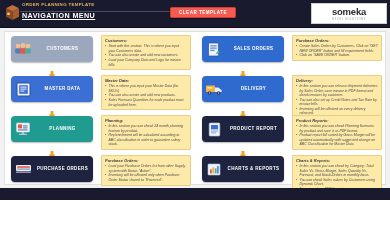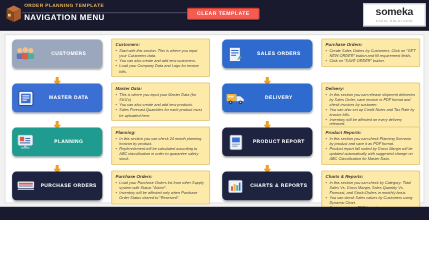--- a/index.html
+++ b/index.html
@@ -31,20 +31,21 @@
     color: #e2b65c; font-weight: bold;
     text-transform: uppercase;
     line-height: 7px;
   }
   .hdr-main {
     font-size: 7.2px; letter-spacing: .4px;
     color: #ffffff; font-weight: bold;
     text-transform: uppercase;
     line-height: 11px;
     margin-top: 2px;
+    text-decoration: underline;
   }
   .hdr-rule {
     position: absolute; left: 20px; top: 11px;
     width: 160px; height: 1px;
     background: #4a4a63;
   }
   .cube-logo {
     position: absolute; left: 5px; top: 4px;
     width: 15px; height: 18px;
   }
@@ -56,21 +57,21 @@
     border-radius: 1.5px;
     color: #ffffff;
     font-size: 4.6px; font-weight: bold;
     letter-spacing: .45px;
     display: flex; align-items: center; justify-content: center;
     cursor: pointer;
     box-shadow: 0 1px 1px rgba(0,0,0,.35);
   }
   .someka-logo {
     position: absolute; right: 3px; top: 3px;
-    width: 57px; height: 21px;
+    width: 76px; height: 21px;
     background: #ffffff;
     border: 1px solid #cfcfcf;
     display: flex; flex-direction: column;
     align-items: center; justify-content: center;
   }
   .someka-name {
     font-size: 9.5px; font-weight: bold;
     letter-spacing: -.2px; color: #2b2b2b;
     line-height: 10px;
   }

